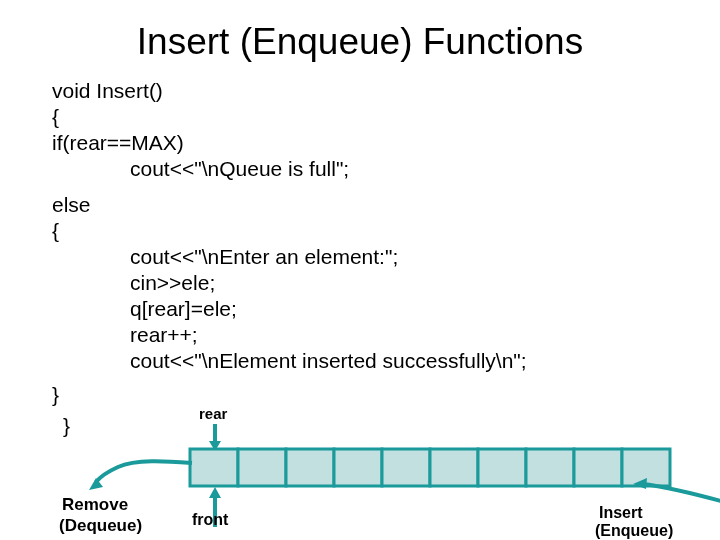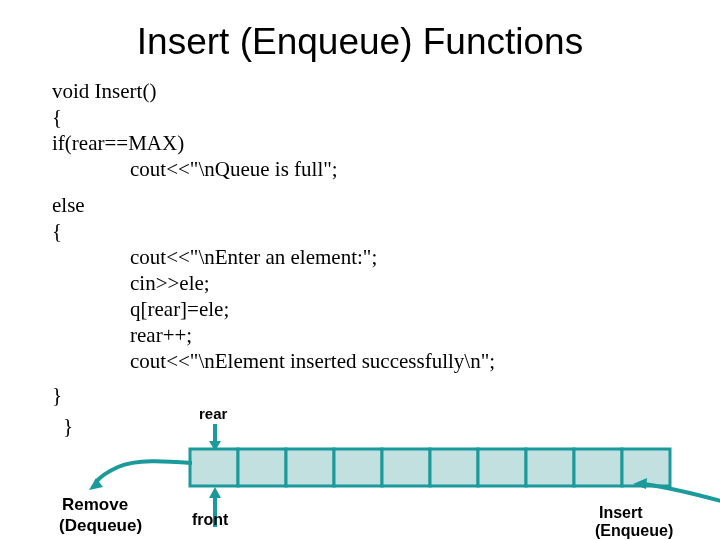--- a/index.html
+++ b/index.html
@@ -19,21 +19,20 @@
   .title{
     position:absolute;top:22px;left:0;width:720px;
     text-align:center;
     font-size:37px;line-height:40px;font-weight:400;
     letter-spacing:0px;white-space:nowrap;
   }
   .code{
     position:absolute;left:52px;top:78px;width:640px;
     font-size:21px;line-height:26px;font-weight:400;
     white-space:pre;
-    font-family:Liberation Serif, serif;
   }
   .code-line{height:26px;}
   .code-line.indent-1{padding-left:78px;}
   .code-line.indent-2{padding-left:11px;}
   .diagram-svg{position:absolute;left:0;top:0;width:720px;height:540px;}
   .teal-line{stroke:var(--teal);stroke-width:4;fill:none;}
   .teal-head{fill:var(--teal);stroke:none;}
   .cell{fill:var(--cell-fill);stroke:var(--teal);stroke-width:3;}
   .diag-label{
     font-family:"Liberation Sans", sans-serif;

